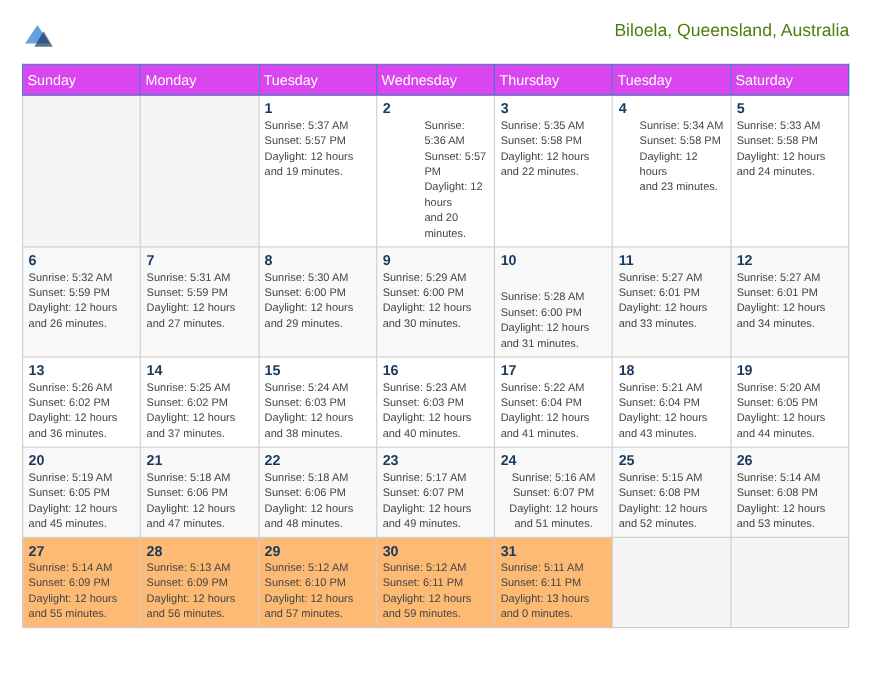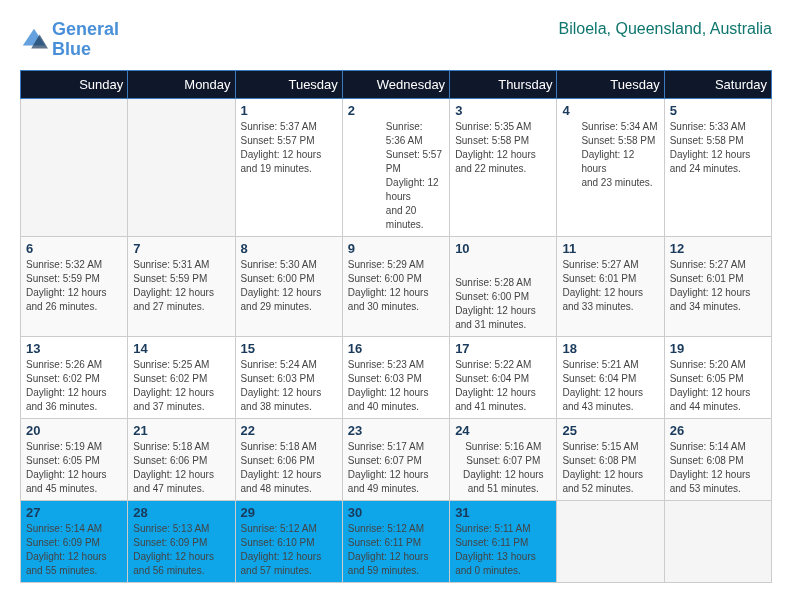--- a/index.html
+++ b/index.html
@@ -37,33 +37,33 @@
     .title-area {
       text-align: right;
     }
     .month-title {
       font-size: 36px;
       font-weight: bold;
       color: #1a3a5c;
     }
     .subtitle {
       font-size: 16px;
-      color: #0f766e;
+      color: #4d7c0f;
     }
     .calendar {
       width: 100%;
       border-collapse: collapse;
       border: 1px solid #ccc;
     }
     .calendar th {
-      background-color: #0f172a;
+      background-color: #d946ef;
       color: #fff;
       font-size: 13px;
       padding: 6px 4px;
-      text-align: right;
+      text-align: left;
       border: 1px solid #3a7abf;
       font-weight: normal;
     }
     .calendar td {
       vertical-align: top;
       border: 1px solid #ccc;
       padding: 4px 5px;
       font-size: 10.5px;
       color: #333;
       width: 107px;
@@ -85,35 +85,31 @@
       color: #444;
       line-height: 1.4;
     }
     .empty-cell {
       background: #f5f5f5 !important;
     }
     .row-bg-1 td { background: #fff; }
     .row-bg-2 td { background: #f2f2f2; }
     .row-bg-3 td { background: #fff; }
     .row-bg-4 td { background: #f2f2f2; }
-    .row-bg-5 td { background: #0ea5e9; }
+    .row-bg-5 td { background: #fdba74; }
   </style>
 </head>
 <body>
 
 <div class="header-area">
   <div class="logo">
     <svg class="logo-icon" viewBox="0 0 40 40">
       <polygon points="20,4 36,28 4,28" fill="#4a90d9" opacity="0.85"></polygon>
       <polygon points="28,12 40,32 16,32" fill="#1a3a5c" opacity="0.7"></polygon>
     </svg>
-    <div class="logo-text">
-      <div><span>General</span></div>
-      <div style="color:#4a90d9;">Blue</div>
-    </div>
   </div>
   <div class="title-area">
     <div class="subtitle">Biloela, Queensland, Australia</div>
   </div>
 </div>
 
 <table class="calendar">
   <thead>
     <tr>
     <th>Sunday</th>

